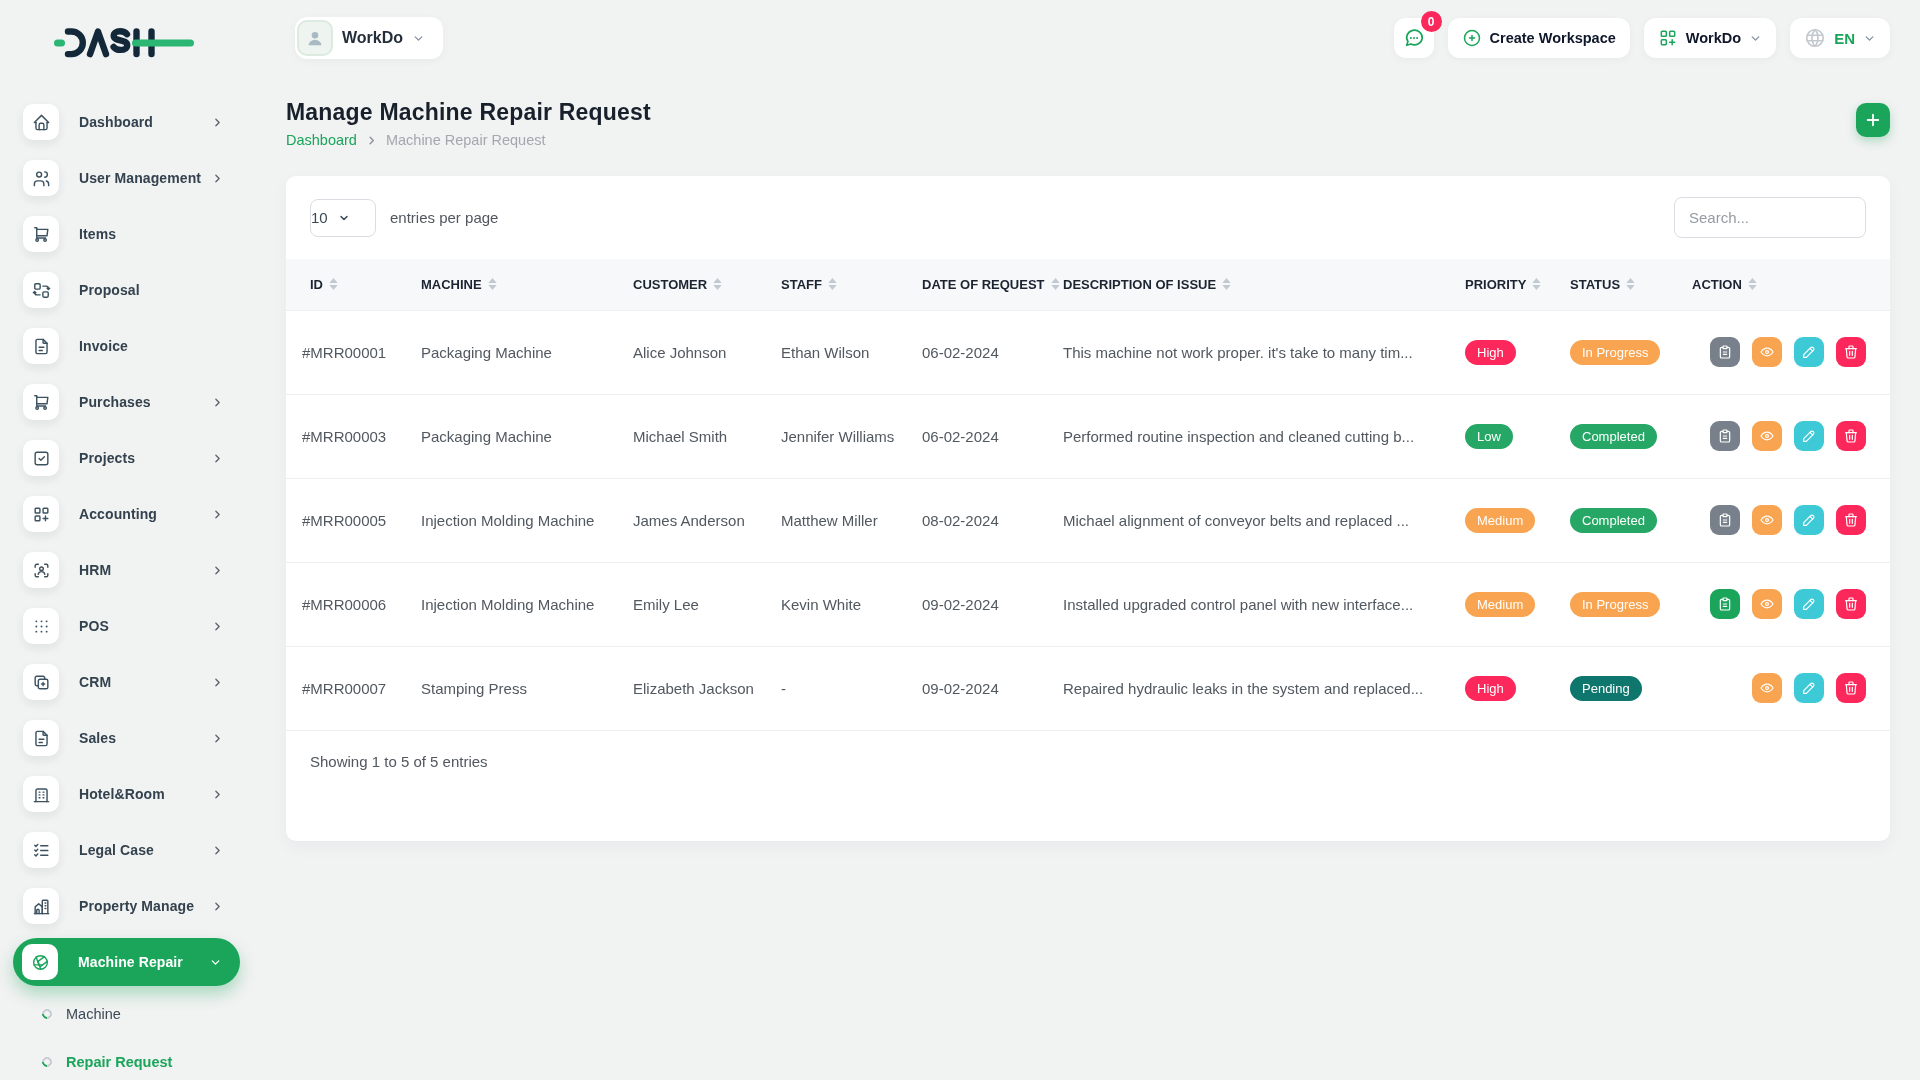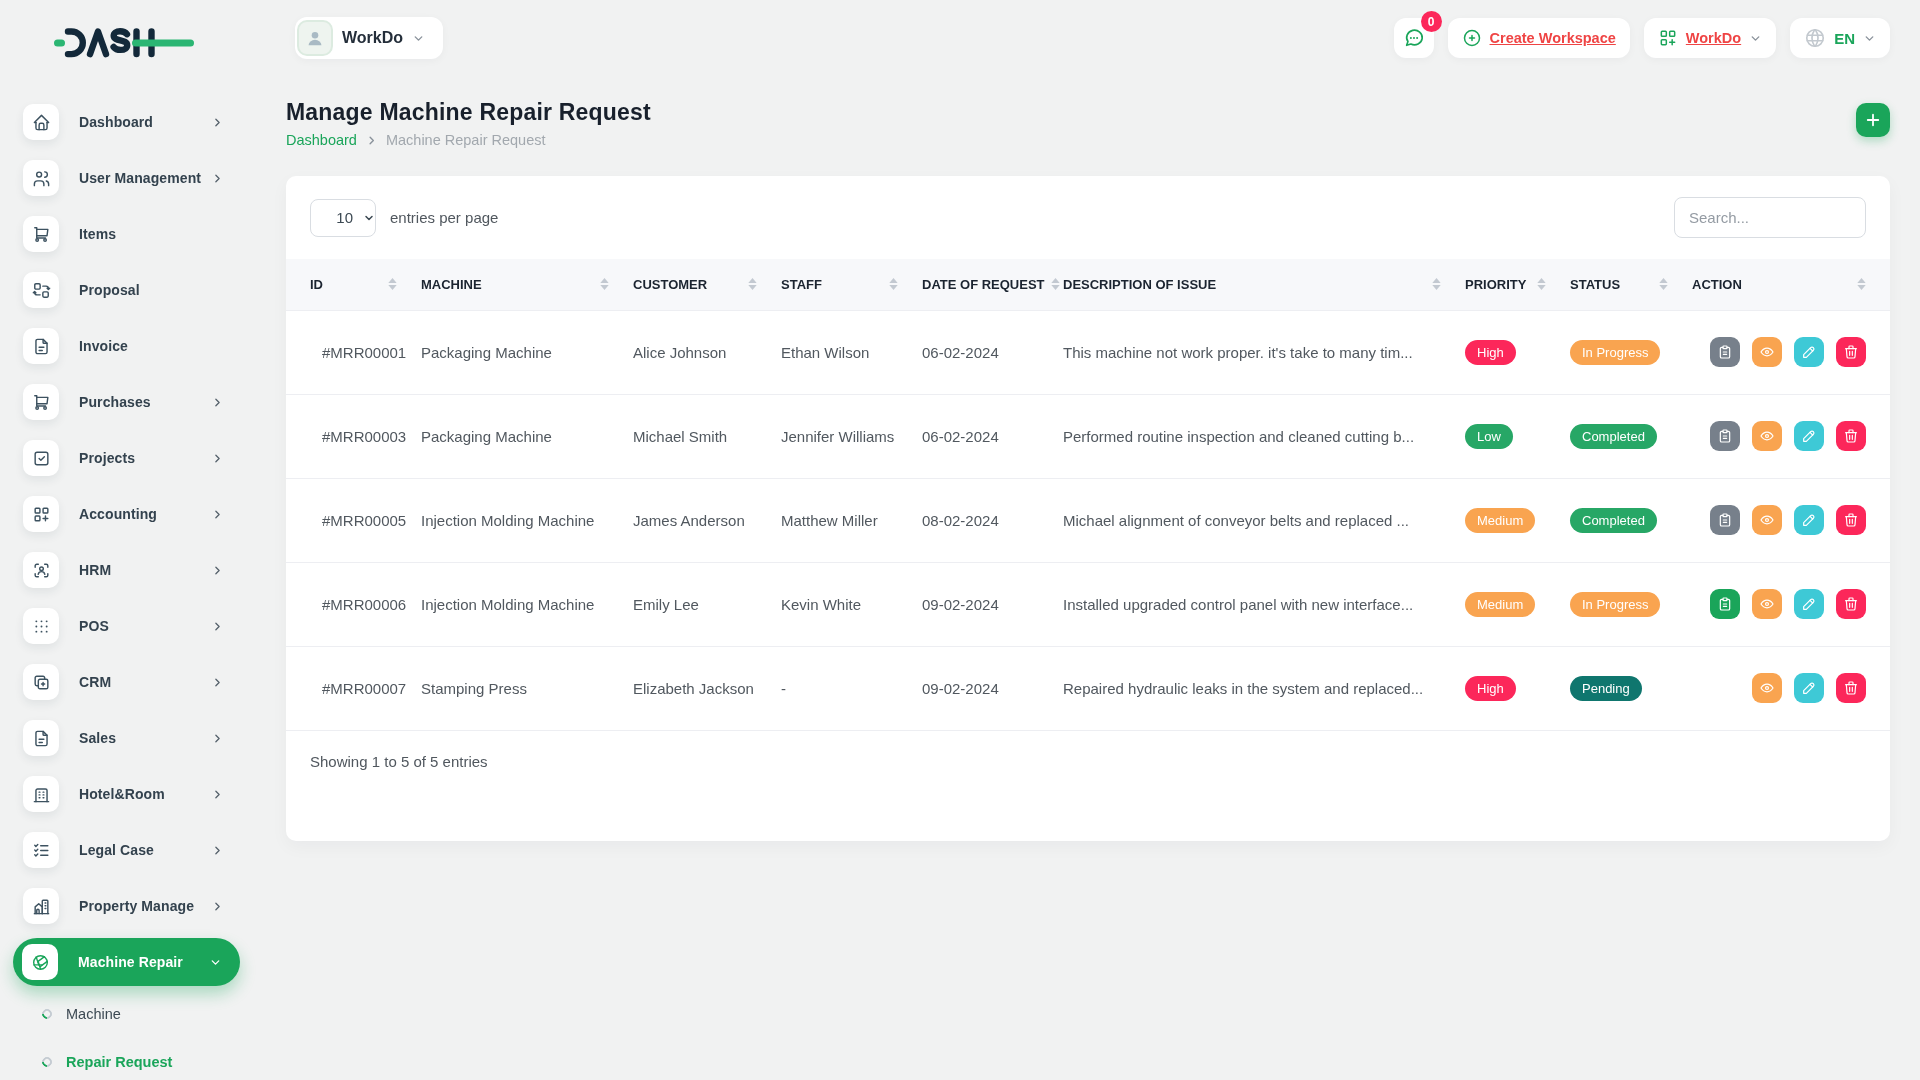--- a/index.html
+++ b/index.html
@@ -27,21 +27,21 @@
   .submenu-item.active .submenu-label { color:#1aa55a; font-weight:700; }
 
   
   .main { flex:1; padding:0 30px; display:flex; flex-direction:column; }
   .topbar { height:64px; display:flex; align-items:center; justify-content:space-between; padding-top:12px; }
   .pill { background:#fff; border-radius:12px; height:40px; display:flex; align-items:center; padding:0 14px; gap:8px; box-shadow:0 2px 8px rgba(20,30,40,.04); cursor:pointer; }
   .ws-pill { margin-left:9px; padding:0 18px 0 2px; height:42px; border-radius:12px; gap:9px; }
   .avatar { width:36px; height:36px; border-radius:10px; background:#eef4ef; border:2px solid #dcebe0; color:#a9bac4; display:flex; align-items:center; justify-content:center; }
   .avatar svg { width:22px; height:22px; }
   .pill-label { font-size:16px; font-weight:700; color:#242e3a; }
-  .pill-label-sm { font-size:14.5px; font-weight:700; color:#ef4444;text-decoration:underline; }
+  .pill-label-sm { font-size:14.5px; font-weight:700; color:#0f172a; }
   .pill-chev { color:#8a929b; display:flex; }
   .pill-chev svg { width:13px; height:13px; }
   .topbar-right { display:flex; align-items:center; gap:14px; }
   .chat-btn { width:40px; height:40px; background:#fff; border-radius:12px; display:flex; align-items:center; justify-content:center; position:relative; box-shadow:0 2px 8px rgba(20,30,40,.04); cursor:pointer; color:#1aa55a; }
   .chat-btn svg { width:22px; height:22px; }
   .chat-badge { position:absolute; top:-7px; right:-8px; min-width:21px; height:21px; border-radius:50%; background:#fc275a; color:#fff; font-size:12px; font-weight:700; display:flex; align-items:center; justify-content:center; }
   .green-ic { color:#1aa55a; display:flex; }
   .green-ic svg { width:20px; height:20px; }
   .gray-ic { color:#c3c9cf; display:flex; }
   .gray-ic svg { width:22px; height:22px; }
@@ -54,36 +54,36 @@
   .crumb-sep { color:#8a929b; display:flex; }
   .crumb-sep svg { width:11px; height:11px; }
   .crumb-current { color:#a2a8ae; }
   .add-btn { width:34px; height:34px; margin-top:4px; background:#1aa55a; border:none; border-radius:10px; color:#fff; display:flex; align-items:center; justify-content:center; cursor:pointer; box-shadow:0 4px 10px rgba(26,165,90,.3); }
   .add-btn svg { width:18px; height:18px; }
 
   
   .card { background:#fff; border-radius:10px; margin-top:28px; padding:21px 0 0 0; box-shadow:0 6px 18px rgba(25,35,50,.04); min-height:665px; }
   .card-controls { display:flex; align-items:center; justify-content:space-between; padding:0 24px 0 24px; }
   .entries { display:flex; align-items:center; gap:14px; }
-  .select { width:66px; height:38px; border:1px solid #d9dde2; border-radius:8px; display:flex; align-items:center; justify-content:flex-end; gap:10px; font-size:15px; color:#3c4953; cursor:pointer; background:#fff; }
+  .select { width:66px; height:38px; border:1px solid #d9dde2; border-radius:8px; display:flex; align-items:center; justify-content:flex-start; gap:10px; font-size:15px; color:#3c4953; cursor:pointer; background:#fff; }
   .select svg { width:12px; height:12px; color:#3c4953; }
   .entries-label { font-size:15px; color:#50575e; }
   .search { width:192px; height:41px; border:1px solid #d9dde2; border-radius:8px; padding:0 14px; font-size:15px; color:#3c4953; outline:none; font-family:"Liberation Sans", sans-serif; }
   .search::placeholder { color:#949ba3; }
 
   table { width:100%; border-collapse:collapse; table-layout:fixed; margin-top:21px; }
   thead th { background:#f7f8fa; height:51px; font-size:13px; font-weight:700; color:#1b2430; text-align:left; padding:0 12px; white-space:nowrap; }
   thead th:first-child { padding-left:24px; }
   thead th:last-child { padding-right:24px; }
-  .th-inner { display:flex; align-items:center; justify-content:space-between; }
+  .th-inner { display:flex; align-items:center; }
   .sort { display:flex; flex-direction:column; gap:2px; margin-left:6px; }
   .sort svg { width:9px; height:5px; display:block; }
   tbody td { height:84px; border-bottom:1px solid #edeef2; font-size:15px; color:#51585f; padding:0 12px; vertical-align:middle; white-space:nowrap; overflow:hidden; }
   tbody tr:first-child td { border-top:1px solid #edeef2; }
-  tbody td:first-child { padding-left:36px; }
+  tbody td:first-child { padding-left:16px; }
   tbody td:last-child { padding-right:24px; }
   .badge { display:inline-block; padding:5px 12px; border-radius:15px; color:#fff; font-size:13px; font-weight:400; }
   .actions { display:flex; justify-content:flex-end; gap:12px; }
   .act-btn { width:30px; height:30px; border:none; border-radius:9px; color:#fff; display:flex; align-items:center; justify-content:center; cursor:pointer; }
   .act-btn svg { width:16px; height:16px; }
   .table-footer { padding:22px 24px; font-size:15px; color:#50575e; }
 </style>
 </head>
 <body>
 

